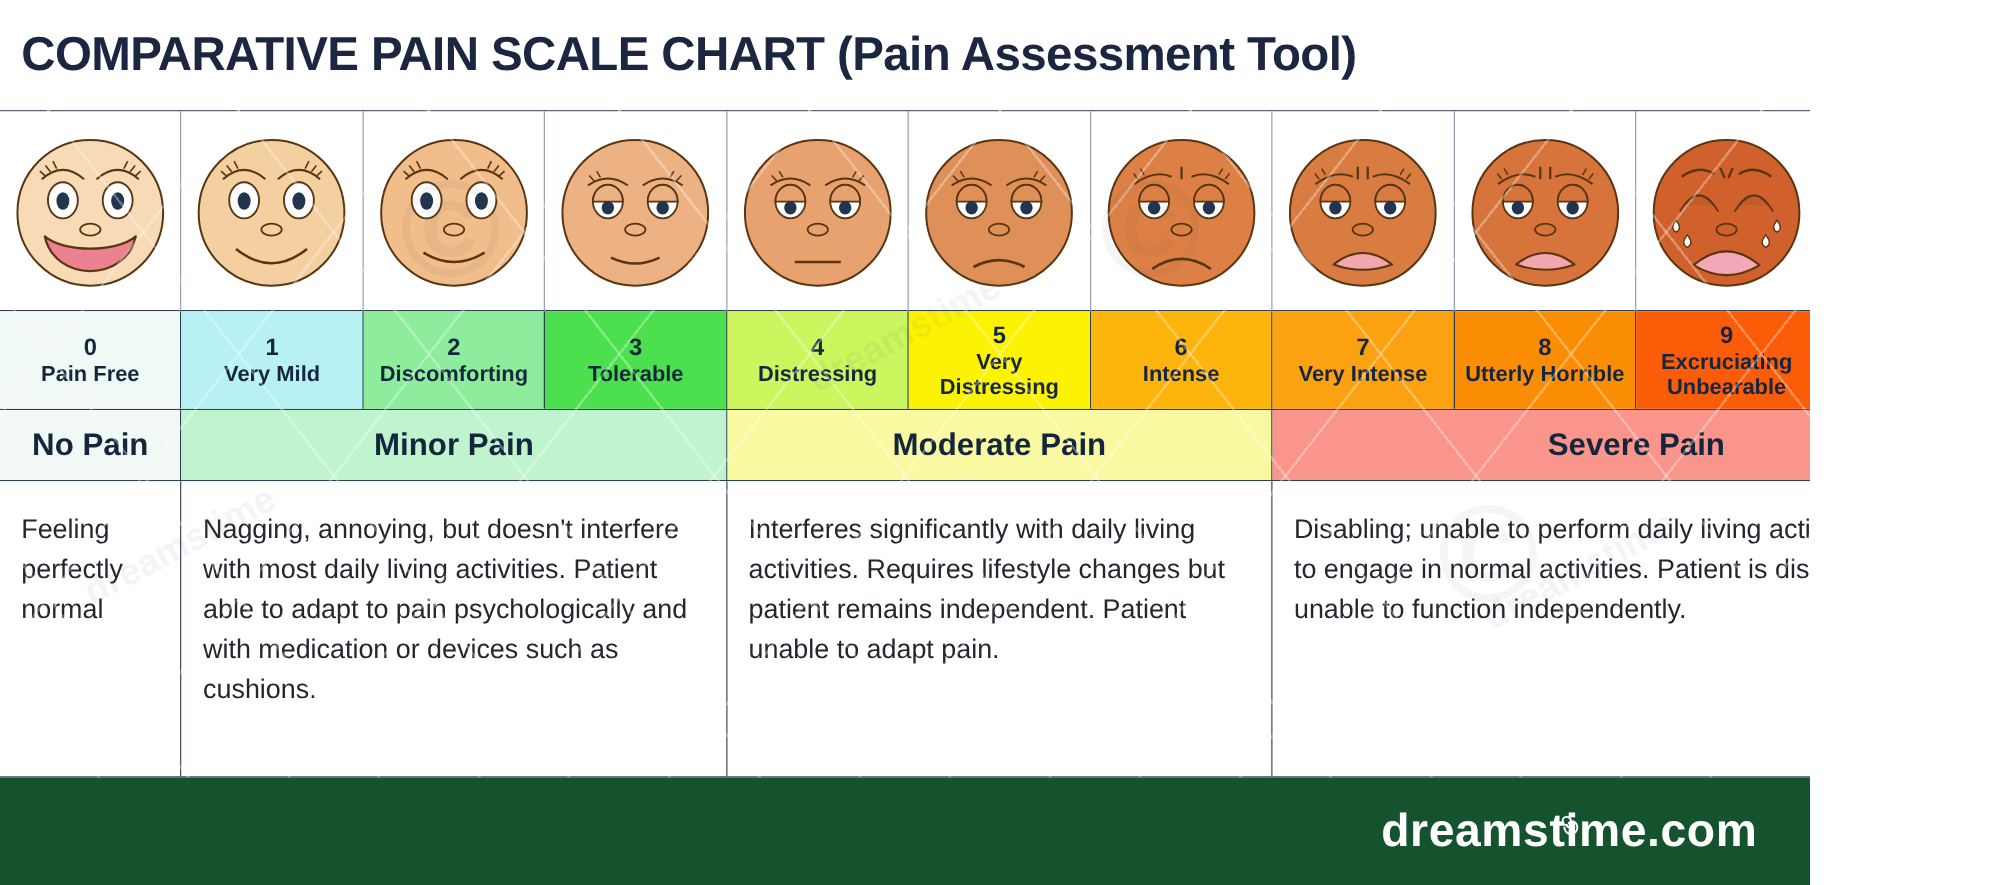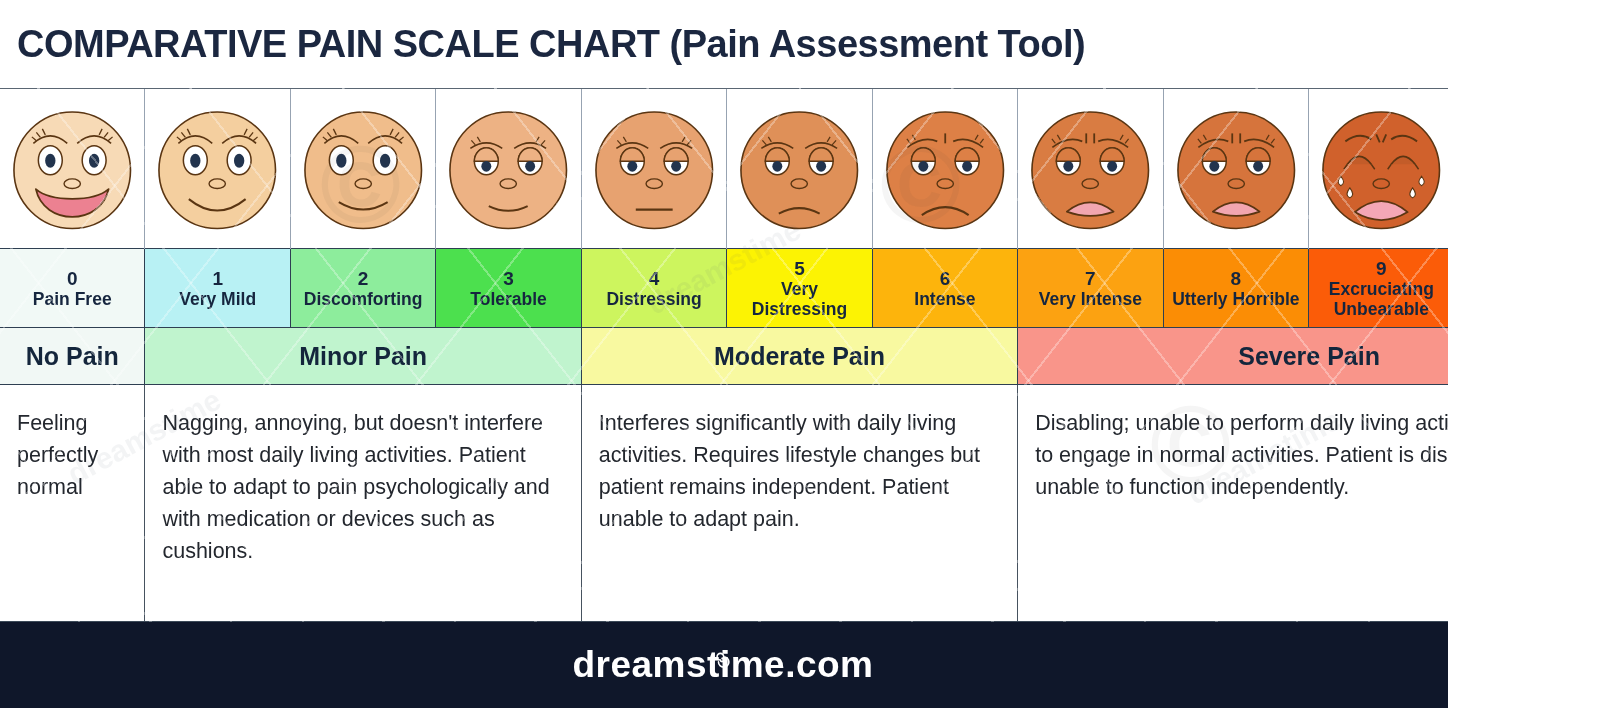--- a/index.html
+++ b/index.html
@@ -30,21 +30,21 @@
   .cat-cell{height:100%;border-right:1px solid #2e3f52;display:flex;align-items:center;justify-content:center;}
   .cat-cell:last-child{border-right:none;}
   .cat-label{font-size:25px;font-weight:bold;color:#14263c;}
 
   .row.descs{height:237px;border-bottom:1px solid #3c4a58;background:#fff;}
   .desc-cell{height:100%;border-right:1px solid #46525f;padding:22px 18px 0 17px;}
   .desc-cell:last-child{border-right:none;}
   .desc-text{font-size:21.5px;line-height:32px;color:#23272e;}
 
   
-  .footer{height:86px;background:#0f172a;display:flex;align-items:center;justify-content:center;
+  .footer{height:86px;background:#14532d;display:flex;align-items:center;justify-content:flex-end;
           padding:0 42px 0 40px;}
   .logo{position:relative;color:#ffffff;font-size:37px;font-weight:bold;letter-spacing:0.5px;}
   .logo .spiral{position:absolute;left:141px;top:-8px;}
   .credit{color:#f4f8fa;font-size:29px;font-weight:bold;}
 
   
   .wm{position:absolute;left:0;top:88px;width:1600px;height:534px;pointer-events:none;
       background:
         repeating-linear-gradient(52deg, rgba(255,255,255,0) 0 118px, rgba(255,255,255,0.30) 118px 120px),
         repeating-linear-gradient(-52deg, rgba(255,255,255,0) 0 118px, rgba(255,255,255,0.30) 118px 120px);}

